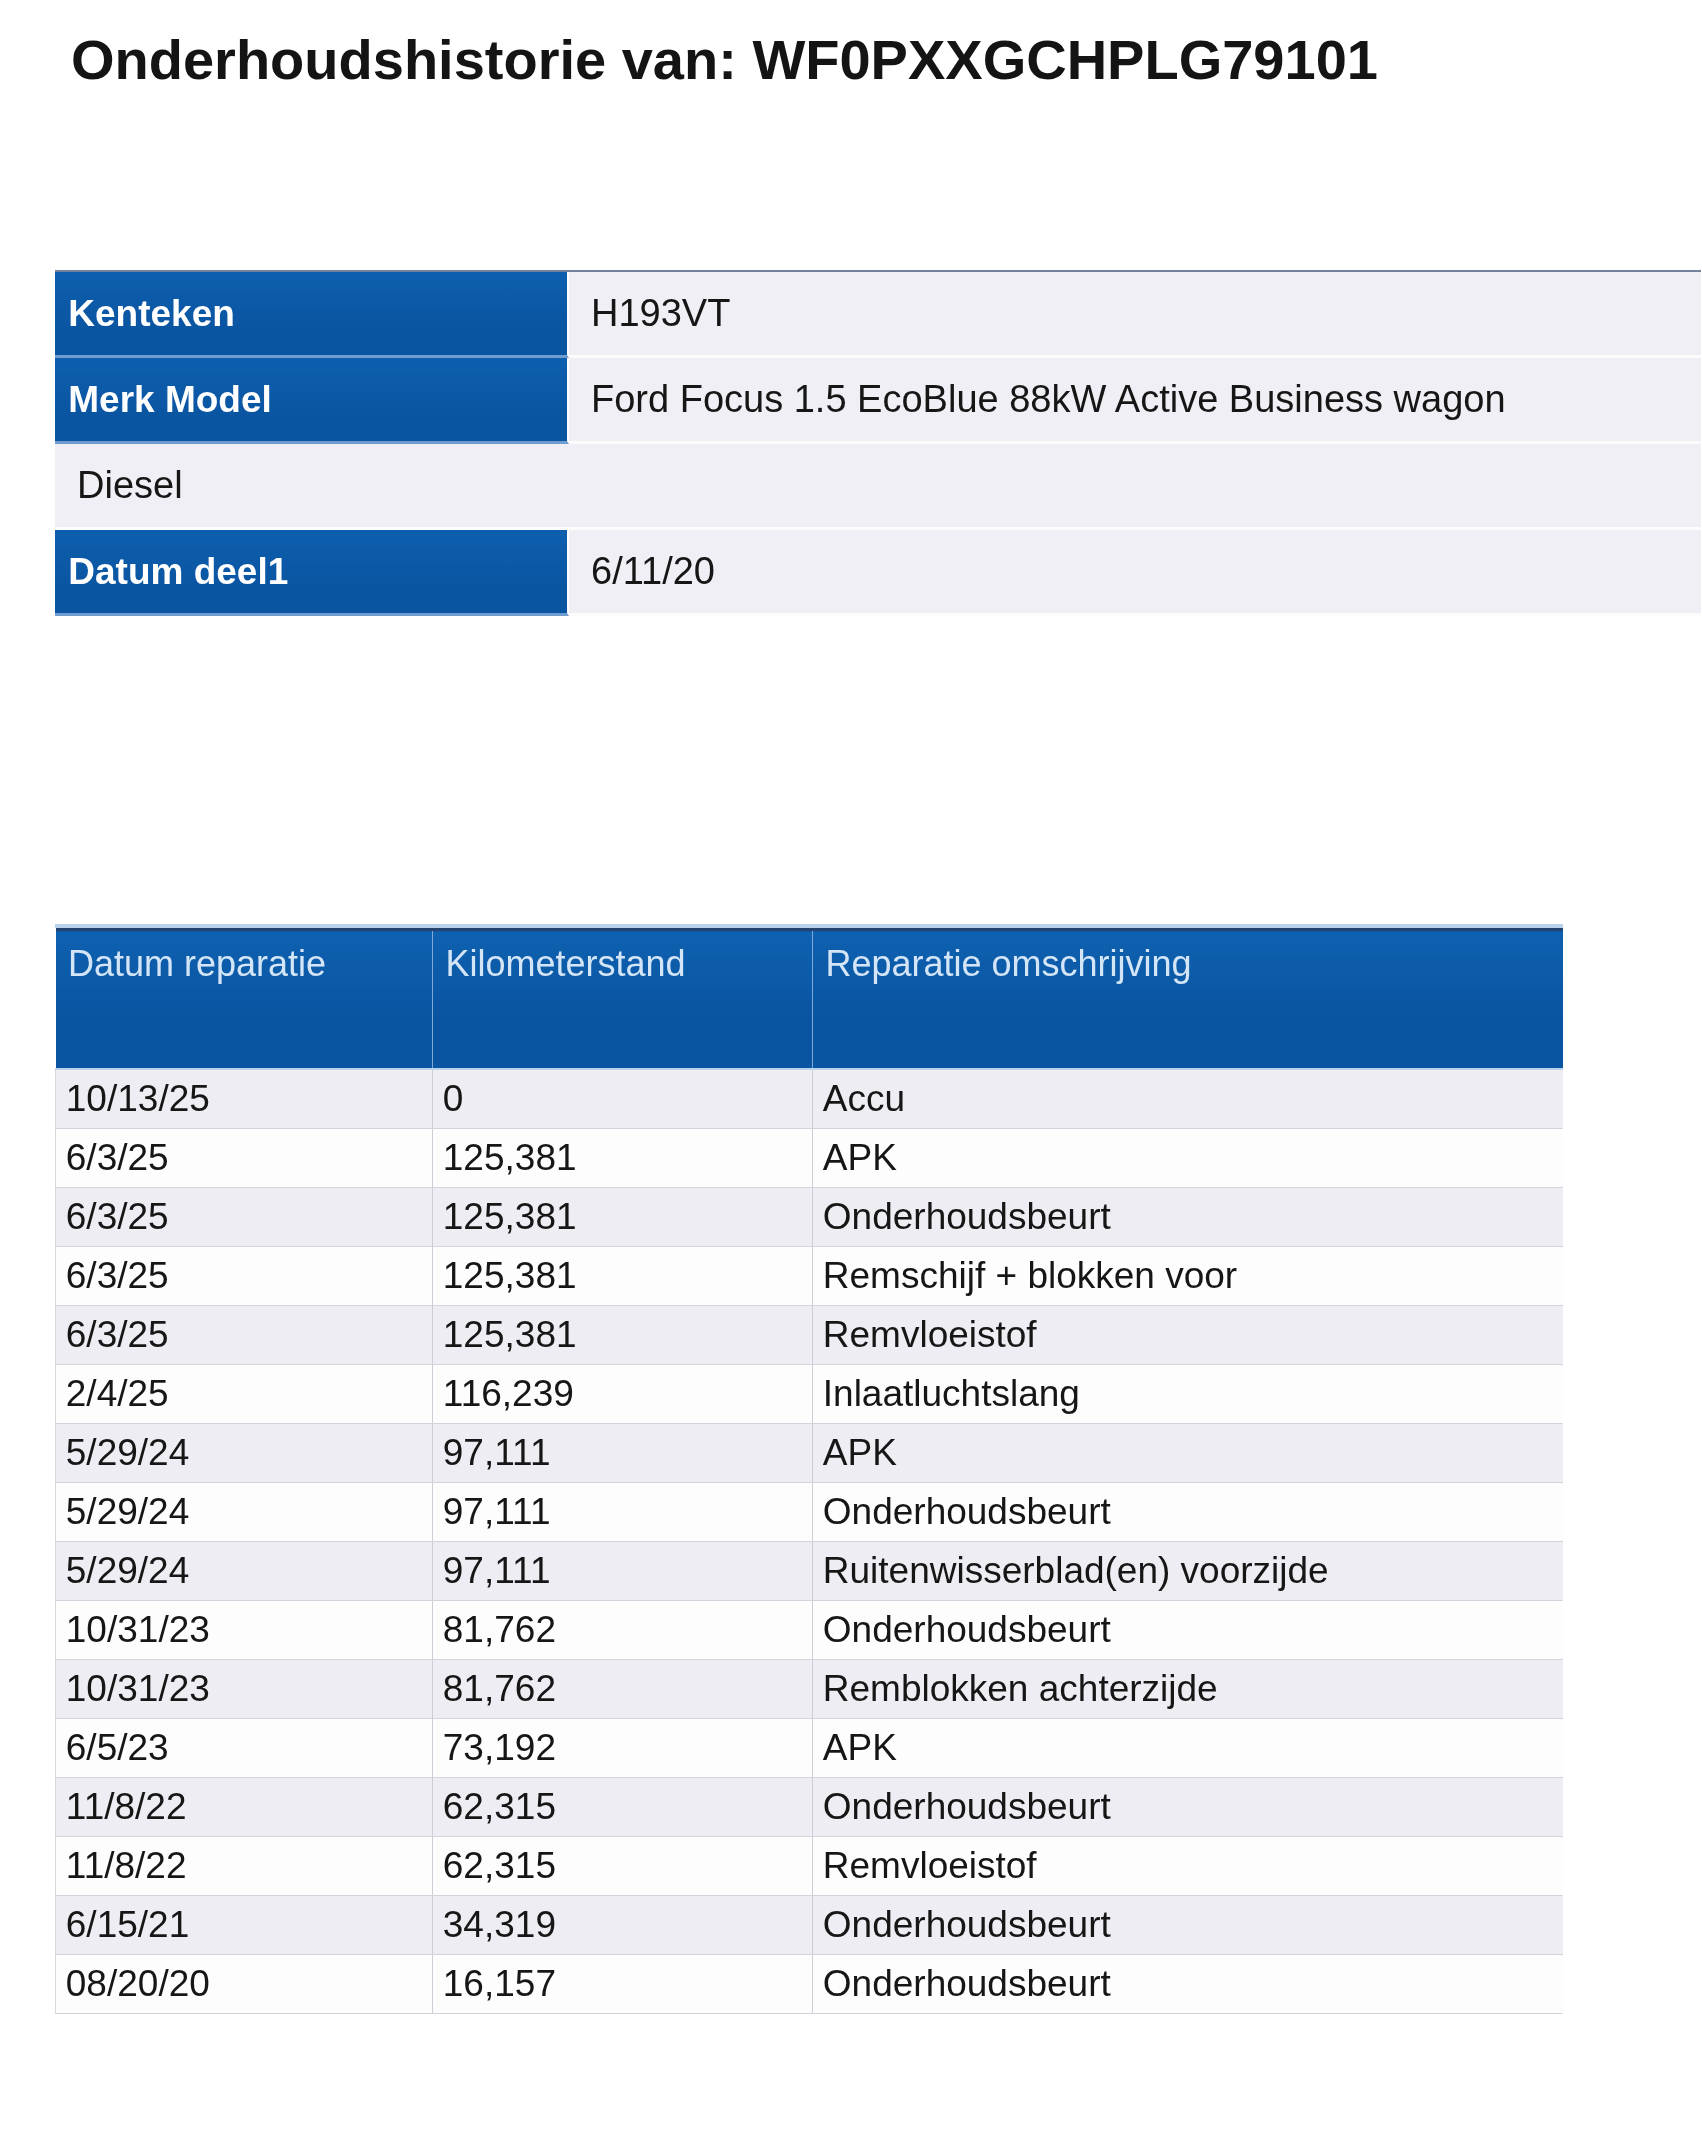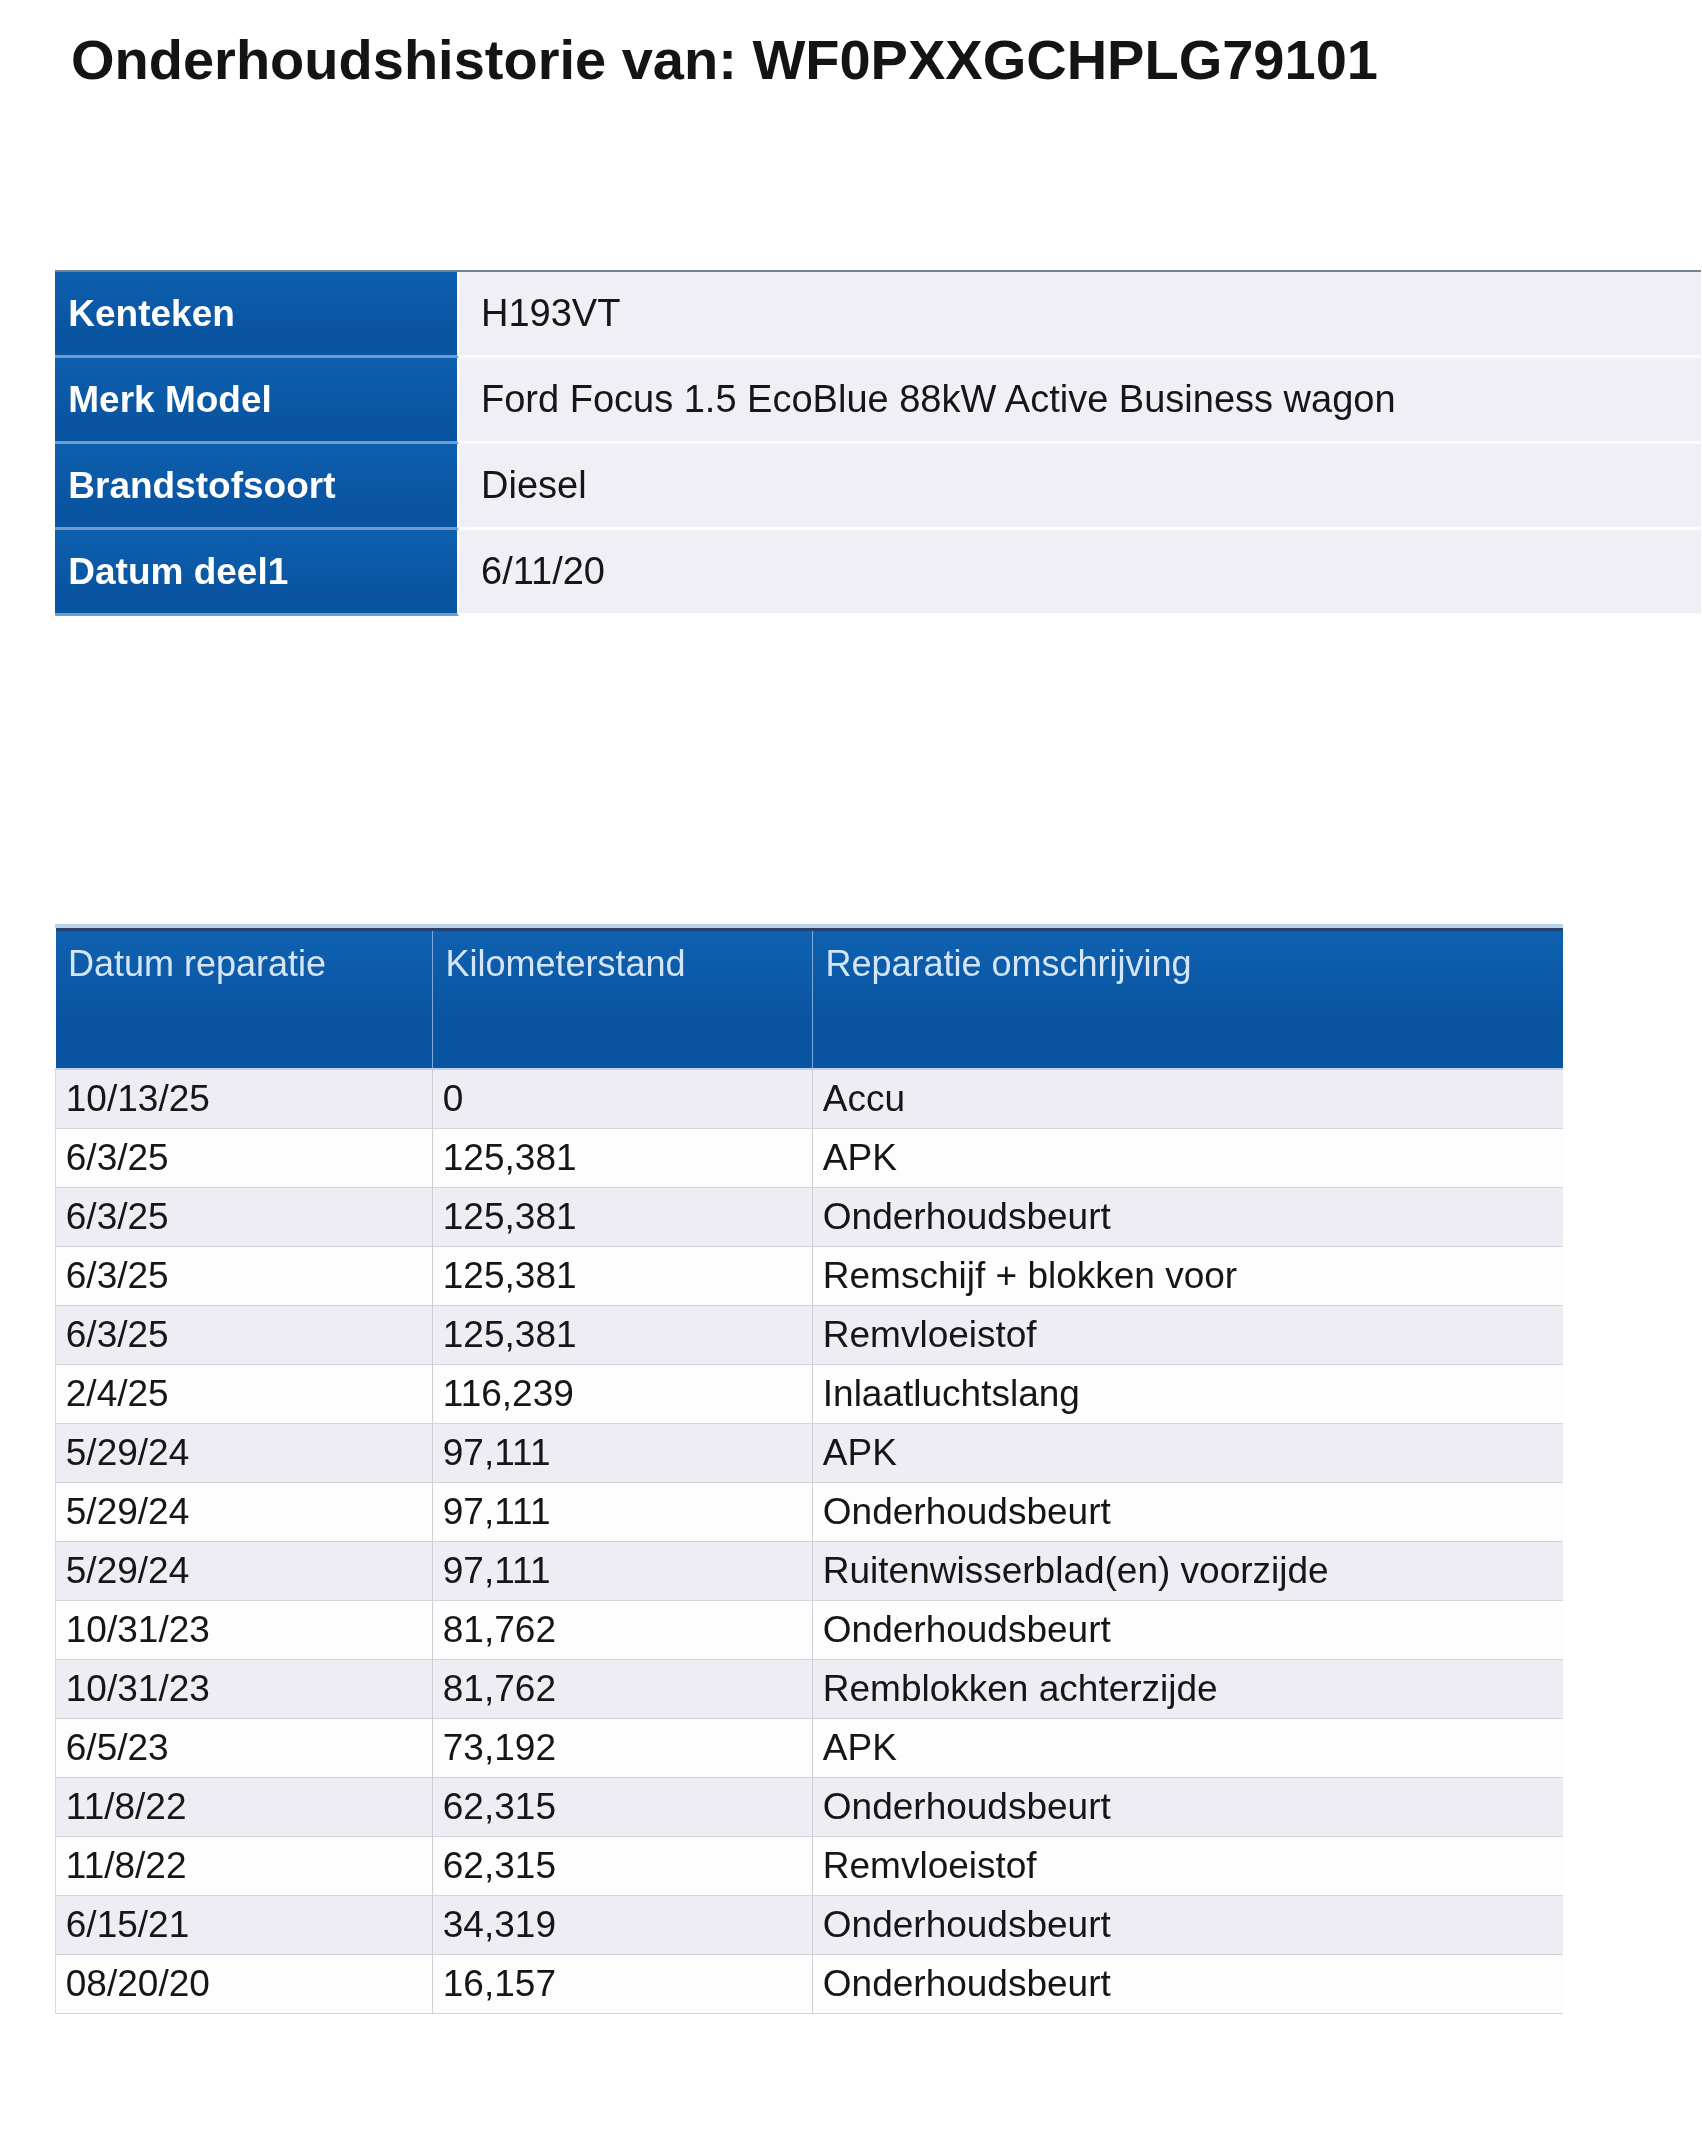--- a/index.html
+++ b/index.html
@@ -16,21 +16,21 @@
     white-space:nowrap;
   }
 
   
   .info-table{
     position:absolute;left:55px;top:270px;width:1646px;
     border-top:2.7px solid #72829b;
   }
   .info-row{display:flex;height:86px;}
   .info-label{
-    width:404px;box-sizing:border-box;
+    width:514px;box-sizing:border-box;
     background:linear-gradient(180deg,#0d5fae 0%,#0a55a2 70%);
     border-right:2.7px solid #ffffff;
     border-bottom:3.5px solid #6f9dd0;
     color:#ffffff;font-weight:700;font-size:37px;
     display:flex;align-items:center;padding-left:13.3px;
     white-space:nowrap;
   }
   .info-value{
     flex:1;box-sizing:border-box;
     background:#efeff5;
@@ -84,21 +84,20 @@
     <div class="info-label">Kenteken</div>
     <div class="info-value">H193VT</div>
   </div>
 
   <div class="info-row">
     <div class="info-label">Merk Model</div>
     <div class="info-value">Ford Focus 1.5 EcoBlue 88kW Active Business wagon</div>
   </div>
 
   <div class="info-row">
-    <div class="info-label">Brandstofsoort</div>
     <div class="info-value">Diesel</div>
   </div>
 
   <div class="info-row">
     <div class="info-label">Datum deel1</div>
     <div class="info-value">6/11/20</div>
   </div>
 </div>
 </div>
 

